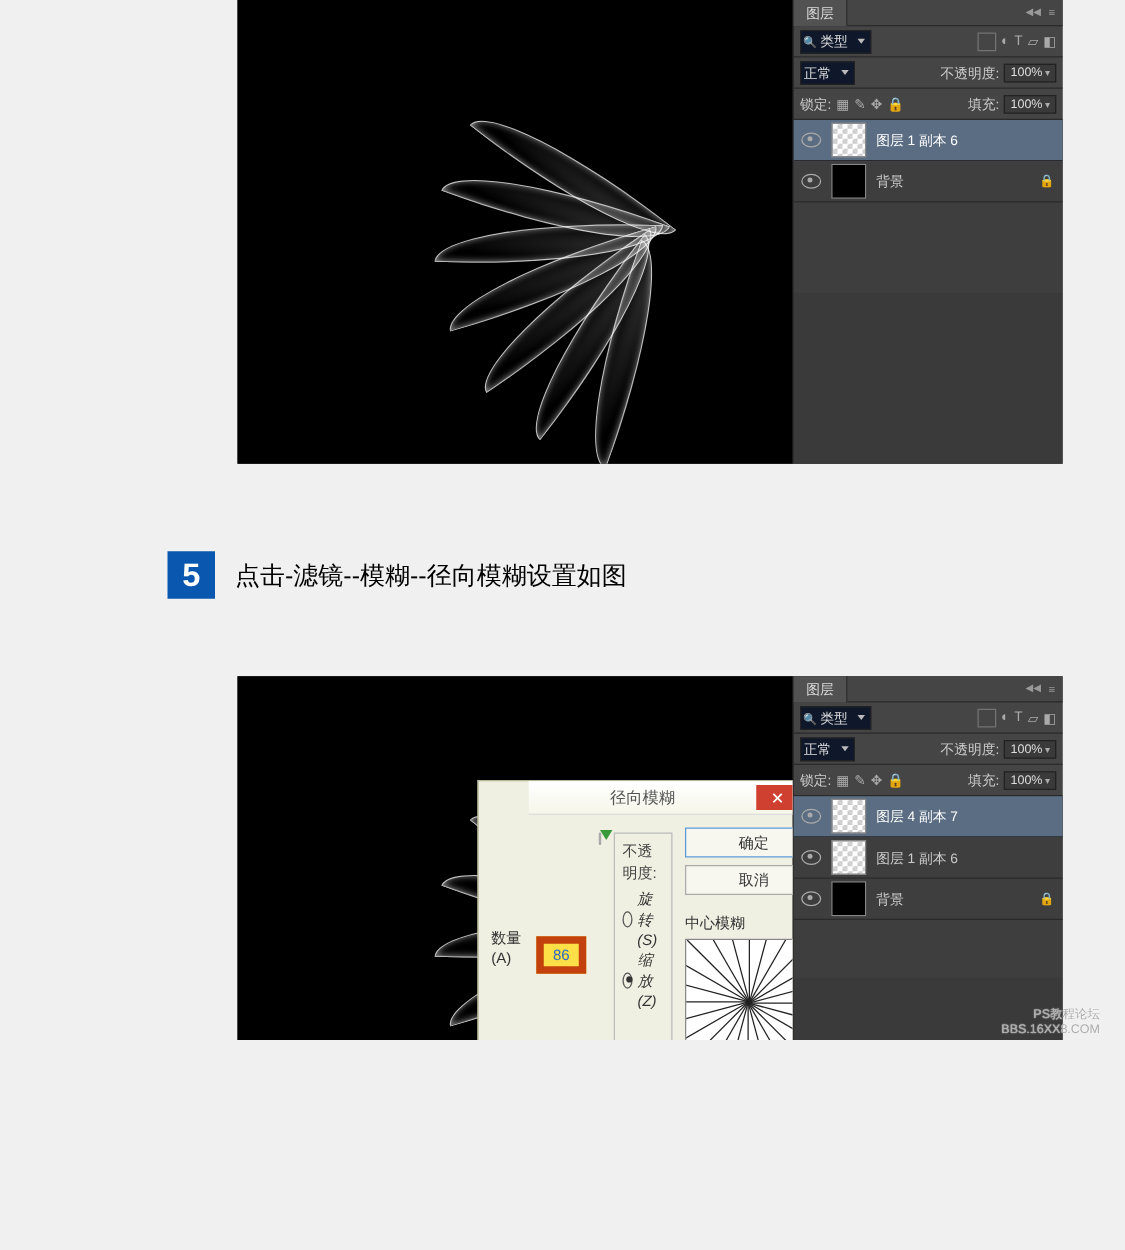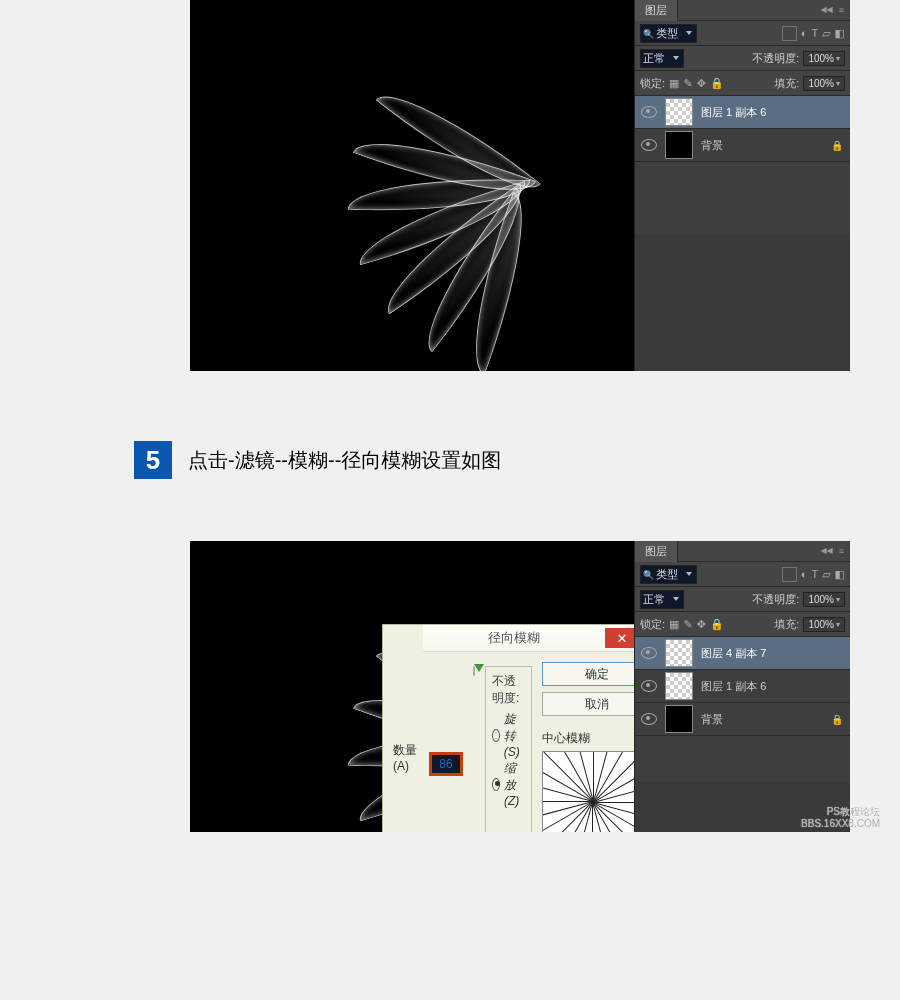--- a/index.html
+++ b/index.html
@@ -242,22 +242,22 @@
     border: 1px solid #aaa;
     display: flex;
     align-items: center;
     justify-content: center;
     font-size: 12px;
   }
   .dlg-btn.primary { border: 1px solid #5b9bd5; }
   .amount-row { display: flex; align-items: center; gap: 8px; }
   .amount-input {
     width: 40px; height: 18px;
-    border: 3px solid #c2410c;
-    background: #0f172a;
+    border: 6px solid #c2410c;
+    background: #fde047;
     color: #2a68c4;
     text-align: center;
     font-size: 12px;
     line-height: 18px;
     margin-top: 12px;
   }
   .slider-track {
     height: 8px;
     background: linear-gradient(#ddd,#ccc);
     border: 1px solid #aaa;

